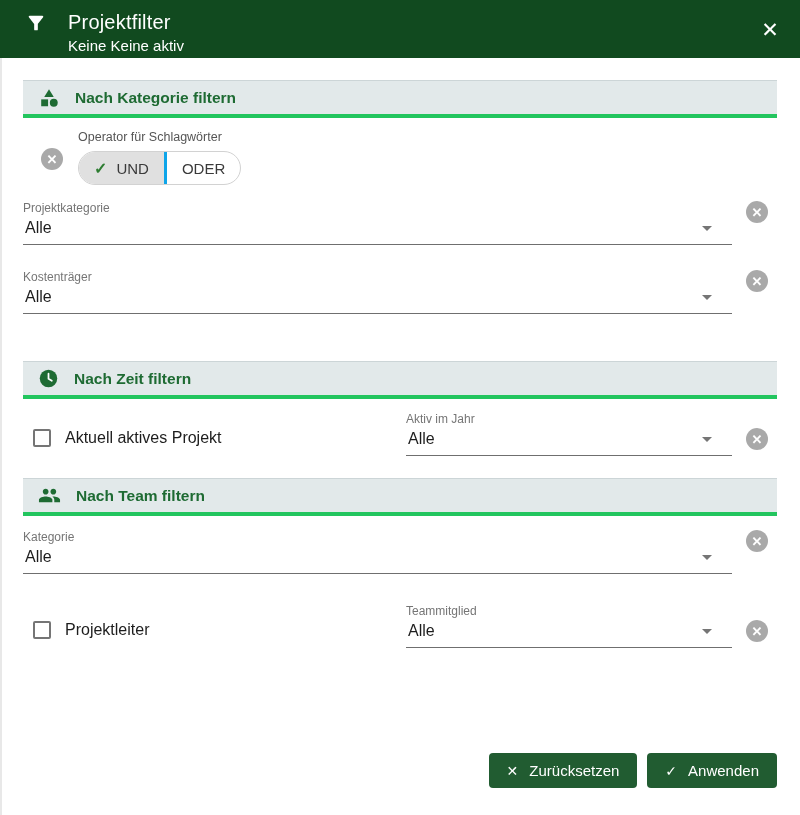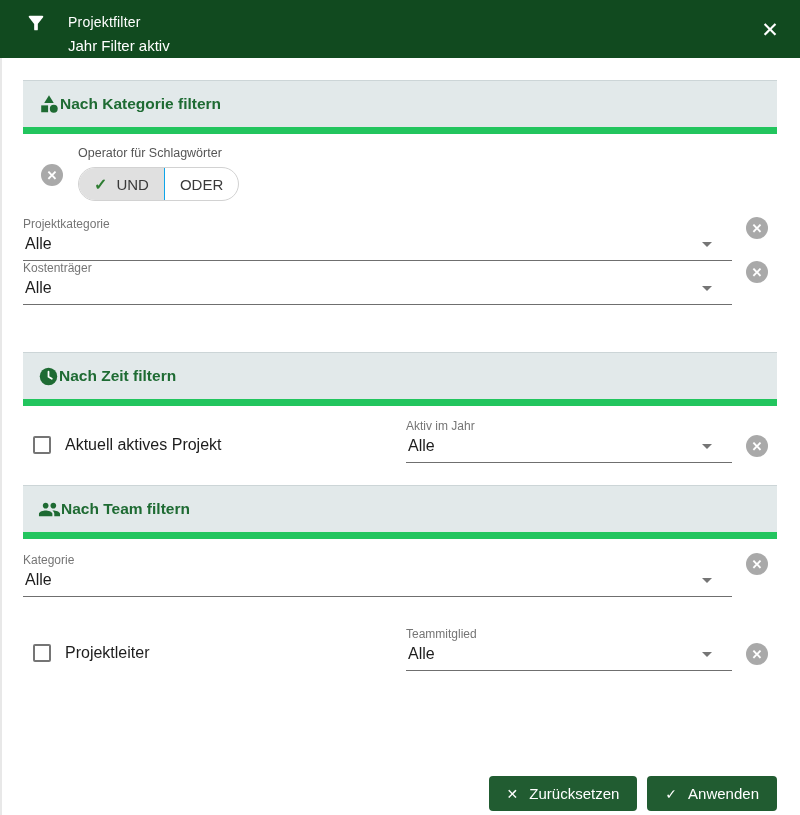--- a/index.html
+++ b/index.html
@@ -17,36 +17,36 @@
   }
 
   
   .header {
     height:58px; background:#114a1f; color:#fff;
     display:flex; align-items:flex-start;
     padding:9px 20px 0 25px; position:relative;
   }
   .header-funnel { width:22px; height:22px; margin:3px 21px 0 0; flex:0 0 auto; }
   .header-titles { display:flex; flex-direction:column; }
-  .header-title { font-size:14px; font-weight:500; line-height:26px; letter-spacing:.2px; }
+  .header-title { font-size:20px; font-weight:500; line-height:26px; letter-spacing:.2px; }
   .header-subtitle { font-size:15px; font-weight:400; line-height:20px; margin-top:1px; }
   .close-btn {
     position:absolute; right:16px; top:15px;
     width:28px; height:28px; display:flex; align-items:center; justify-content:center;
     color:#fff; font-size:21px; font-weight:500; cursor:pointer; line-height:1;
   }
 
   
   .content { padding:0 23px; }
 
   .section-bar {
-    margin-top:22px; height:54px;
+    margin-top:22px; height:38px;
     background:#e2e9ea;
-    border-top:1px solid #ccd5d7; border-bottom:7px solid #22c55e;
-    display:flex; align-items:center; padding:0 15px;
+    border-top:1px solid #ccd5d7; border-bottom:4px solid #22c55e;
+    display:flex; align-items:center; gap:15px; padding:0 15px;
     color:#1e6b33; font-weight:bold; font-size:15.5px;
   }
   .section-bar svg { display:block; }
   .mt47 { margin-top:47px; }
   .mt40 { }
 
   
   .field { display:flex; flex-direction:column; flex:1; min-width:0; }
   .field-label { font-size:12px; color:#757575; line-height:14px; }
   .select {
@@ -76,26 +76,26 @@
   .operator-label { font-size:12.5px; color:#555; line-height:14px; white-space:nowrap; }
   .toggle {
     margin-top:7px; display:inline-flex; height:34px;
     border:1px solid #d2d2d2; border-radius:17px; overflow:hidden; background:#fff;
   }
   .toggle-opt {
     display:flex; align-items:center; gap:9px; padding:0 15px;
     font-size:15px; color:#3a3a3a; cursor:pointer; white-space:nowrap;
   }
   .toggle-opt.selected { background:#e0e0e0; }
-  .toggle-opt + .toggle-opt { border-left:1px solid #0ea5e9; }
+  .toggle-opt + .toggle-opt { border-left:3px solid #0ea5e9; }
   .toggle-check { color:#2e7d32; font-size:16px; font-weight:bold; }
 
   .row-select { display:flex; align-items:flex-start; }
   .row-select .clear-btn { margin:0 9px 6px 14px; }
-  .mt16 { margin-top:16px; } .mt25 { }
+  .mt16 { margin-top:16px; } .mt25 { margin-top:25px; }
   .mt13 { margin-top:13px; } .mt14 { margin-top:14px; } .mt30 { margin-top:30px; }
 
   .row-split { display:flex; align-items:flex-end; }
   .split-left {
     width:383px; flex:0 0 auto;
     display:flex; align-items:center; gap:14px;
     padding:0 0 9px 10px;
   }
   .checkbox {
     width:18px; height:18px; border:2px solid #757575; border-radius:2px;
@@ -120,21 +120,21 @@
 <body>
 
 <div class="left-edge"></div>
 
 <div class="header">
   <svg class="header-funnel" viewBox="0 0 24 24">
     <path fill="#ffffff" d="M4.25 5.61C6.27 8.2 10 13 10 13v6c0 .55.45 1 1 1h2c.55 0 1-.45 1-1v-6s3.72-4.8 5.74-7.39c.51-.66.04-1.61-.79-1.61H5.04c-.83 0-1.3.95-.79 1.61z"></path>
   </svg>
   <div class="header-titles">
     <div class="header-title">Projektfilter</div>
-    <div class="header-subtitle">Jahr Filter aktiv</div>
+    <div class="header-subtitle">Keine Keine aktiv</div>
   </div>
   <div class="close-btn">✕</div>
 </div>
 
 <div class="content">
 
   <div class="section-bar">
     <svg width="22" height="22" viewBox="0 0 24 24" fill="#1e6b33">
       <path d="M12 2.5 17.2 11H6.8z"></path>
       <rect x="3.5" y="13.5" width="7.5" height="7.5"></rect>

